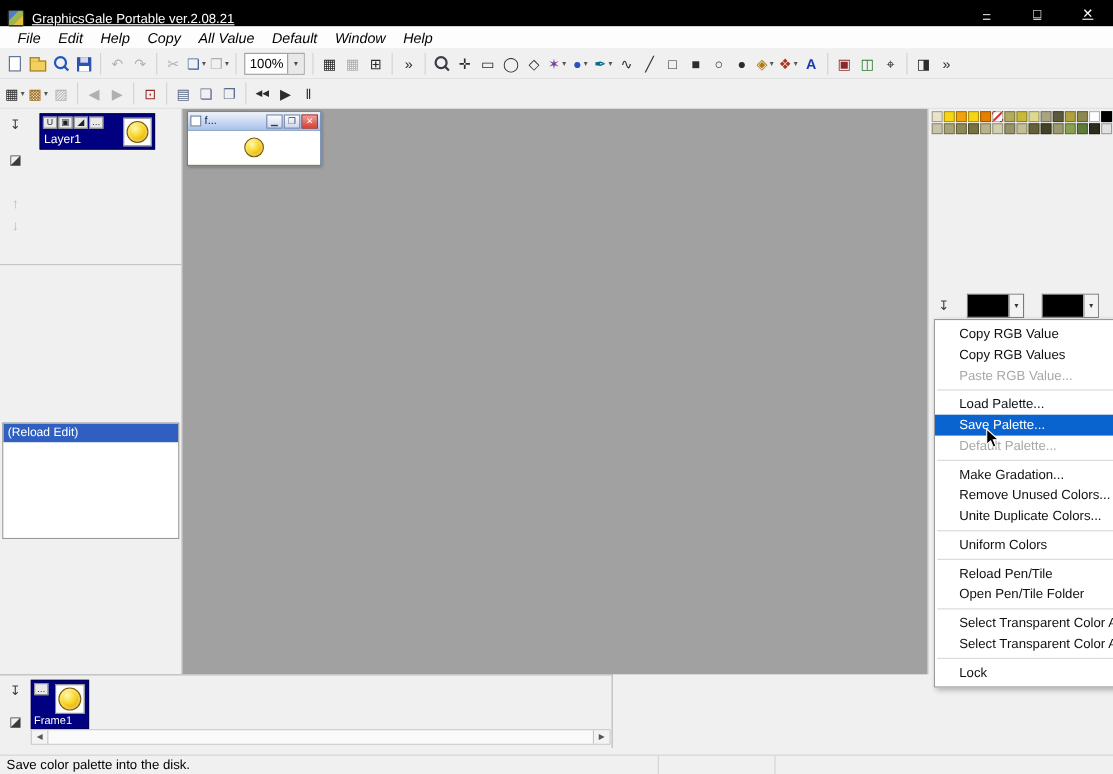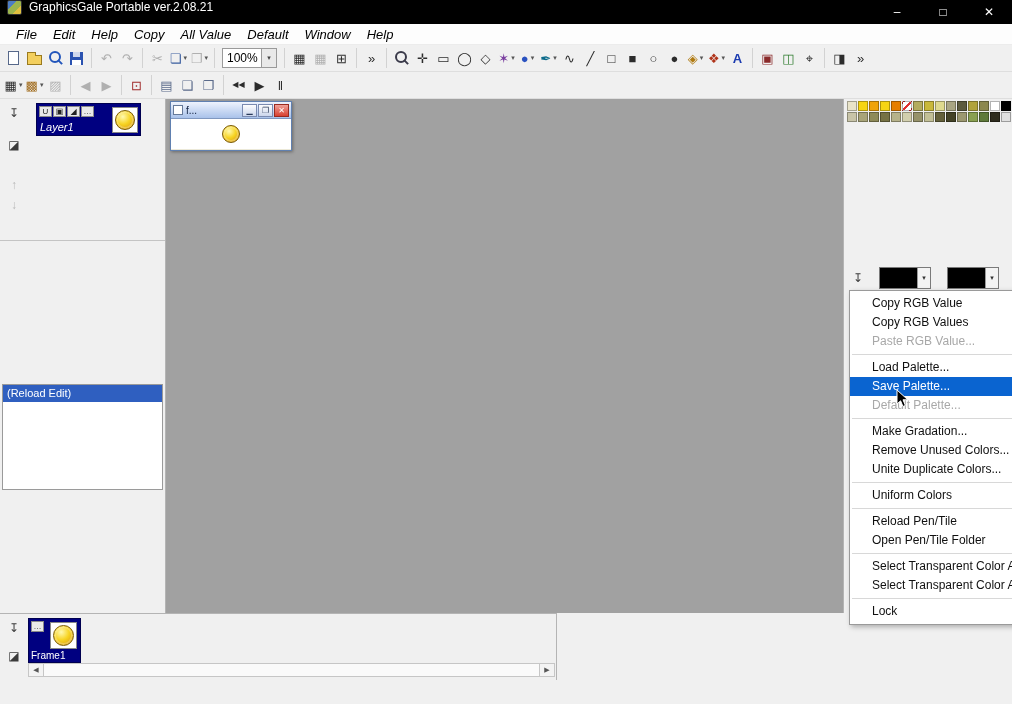--- a/index.html
+++ b/index.html
@@ -3,21 +3,21 @@
 <meta charset="utf-8">
 <style>
   * { box-sizing: border-box; margin: 0; padding: 0; }
   html,body { background:#888; }
   #app {
     position: relative; width: 1012px; height: 704px; overflow: hidden;
     background: #f0f0f0; font-family: "Liberation Sans", sans-serif; font-size: 12px;
     color: #000;
   }
   
-  .titlebar { height:24px; background:#000; color:#fff; display:flex; align-items:flex-start; padding-left:7px; }
+  .titlebar { height:24px; background:#000; color:#fff; display:flex; align-items:flex-end; padding-left:7px;text-decoration:underline; }
   .app-icon { width:15px; height:15px; border-radius:2px;
     background: linear-gradient(135deg,#4d7dc4 0 33%, #9cb54d 33% 66%, #e0c040 66%); border:1px solid #333; }
   .title-text { margin-left:7px; font-size:12px; }
   .win-controls { margin-left:auto; display:flex; height:24px; }
   .win-btn { width:46px; display:flex; align-items:center; justify-content:center; font-size:12px; color:#fff; }
   
   .menubar { height:21px; background:#fdfdfd; display:flex; align-items:center; padding-left:8px; font-size:13px; border-bottom:1px solid #ececec; }
   .menu-item { padding:2px 8px;font-style:italic; }
   
   .toolbar { height:27px; display:flex; align-items:center; background:#f0f0f0; padding:0 3px; border-bottom:1px solid #dedede; overflow:hidden; }
@@ -54,21 +54,21 @@
   .strip-btn.disabled { color:#b8b8b8; }
   .lp-strip .strip-btn:nth-child(1){ margin-top:6px; }
   .lp-strip .strip-btn:nth-child(2){ margin-top:16px; }
   .lp-strip .strip-btn:nth-child(3){ margin-top:24px; }
   .lp-strip .strip-btn:nth-child(4){ margin-top:4px; }
   .fp-strip .strip-btn:nth-child(1){ margin-top:6px; }
   .fp-strip .strip-btn:nth-child(2){ margin-top:12px; }
   .layer-item { position:absolute; left:36px; top:4px; width:105px; height:33px; background:#000080; border:1px solid #000050; }
   .mini-row { position:absolute; left:2px; top:2px; display:flex; gap:1px; }
   .mini-btn { width:13px; height:11px; background:#e9e9e9; border:1px solid #8a8a8a; font-size:8px; display:flex; align-items:center; justify-content:center; color:#222; }
-  .layer-label { position:absolute; left:3px; bottom:2px; color:#fff; font-size:11px;font-style:italic; }
+  .layer-label { position:absolute; left:3px; bottom:2px; color:#fff; font-size:11px; }
   .layer-thumb { position:absolute; right:2px; top:3px; width:26px; height:26px; background:#fff; border:1px solid #888; display:flex; align-items:center; justify-content:center; }
   .lp-div { position:absolute; left:0; top:141px; width:100%; height:1px; background:#c4c4c4; }
   .history-list { position:absolute; left:2px; top:285px; width:161px; height:106px; background:#fff; border:1px solid #9a9a9a; overflow:hidden; }
   .hist-item { height:17px; line-height:17px; padding:0 4px; font-size:11px; }
   .hist-item.sel { background:#2f5fc0; color:#fff; }
   
   .coin { width:20px; height:20px; border-radius:50%;
     background: radial-gradient(circle at 38% 32%, #fff9b0 0%, #f7d423 45%, #e3ab12 75%, #b97e08 100%);
     border:1px solid #7a5a04; box-shadow: inset 0 0 0 2px rgba(255,255,255,0.25); }
   .cw-client .coin { width:18px; height:18px; }
@@ -412,20 +412,25 @@
       </div>
       <span class="frame-label">Frame1</span>
     </div>
     <div class="h-scrollbar">
       <div class="sb-btn">◀</div>
       <div class="sb-thumb"></div>
       <div class="sb-btn">▶</div>
     </div>
   </div>
 
+  <div class="statusbar">
+    <div class="sb-pane sb-p1">Save color palette into the disk.</div>
+    <div class="sb-pane sb-p2"></div>
+    <div class="sb-pane sb-p3"></div>
+  </div>
 
   <div class="context-menu">
       <div class="cm-item">Copy RGB Value</div>
       <div class="cm-item">Copy RGB Values</div>
       <div class="cm-item disabled">Paste RGB Value...</div>
       <div class="menu-sep"></div>
       <div class="cm-item">Load Palette...</div>
       <div class="cm-item hl">Save Palette...</div>
       <div class="cm-item disabled">Default Palette...</div>
       <div class="menu-sep"></div>

